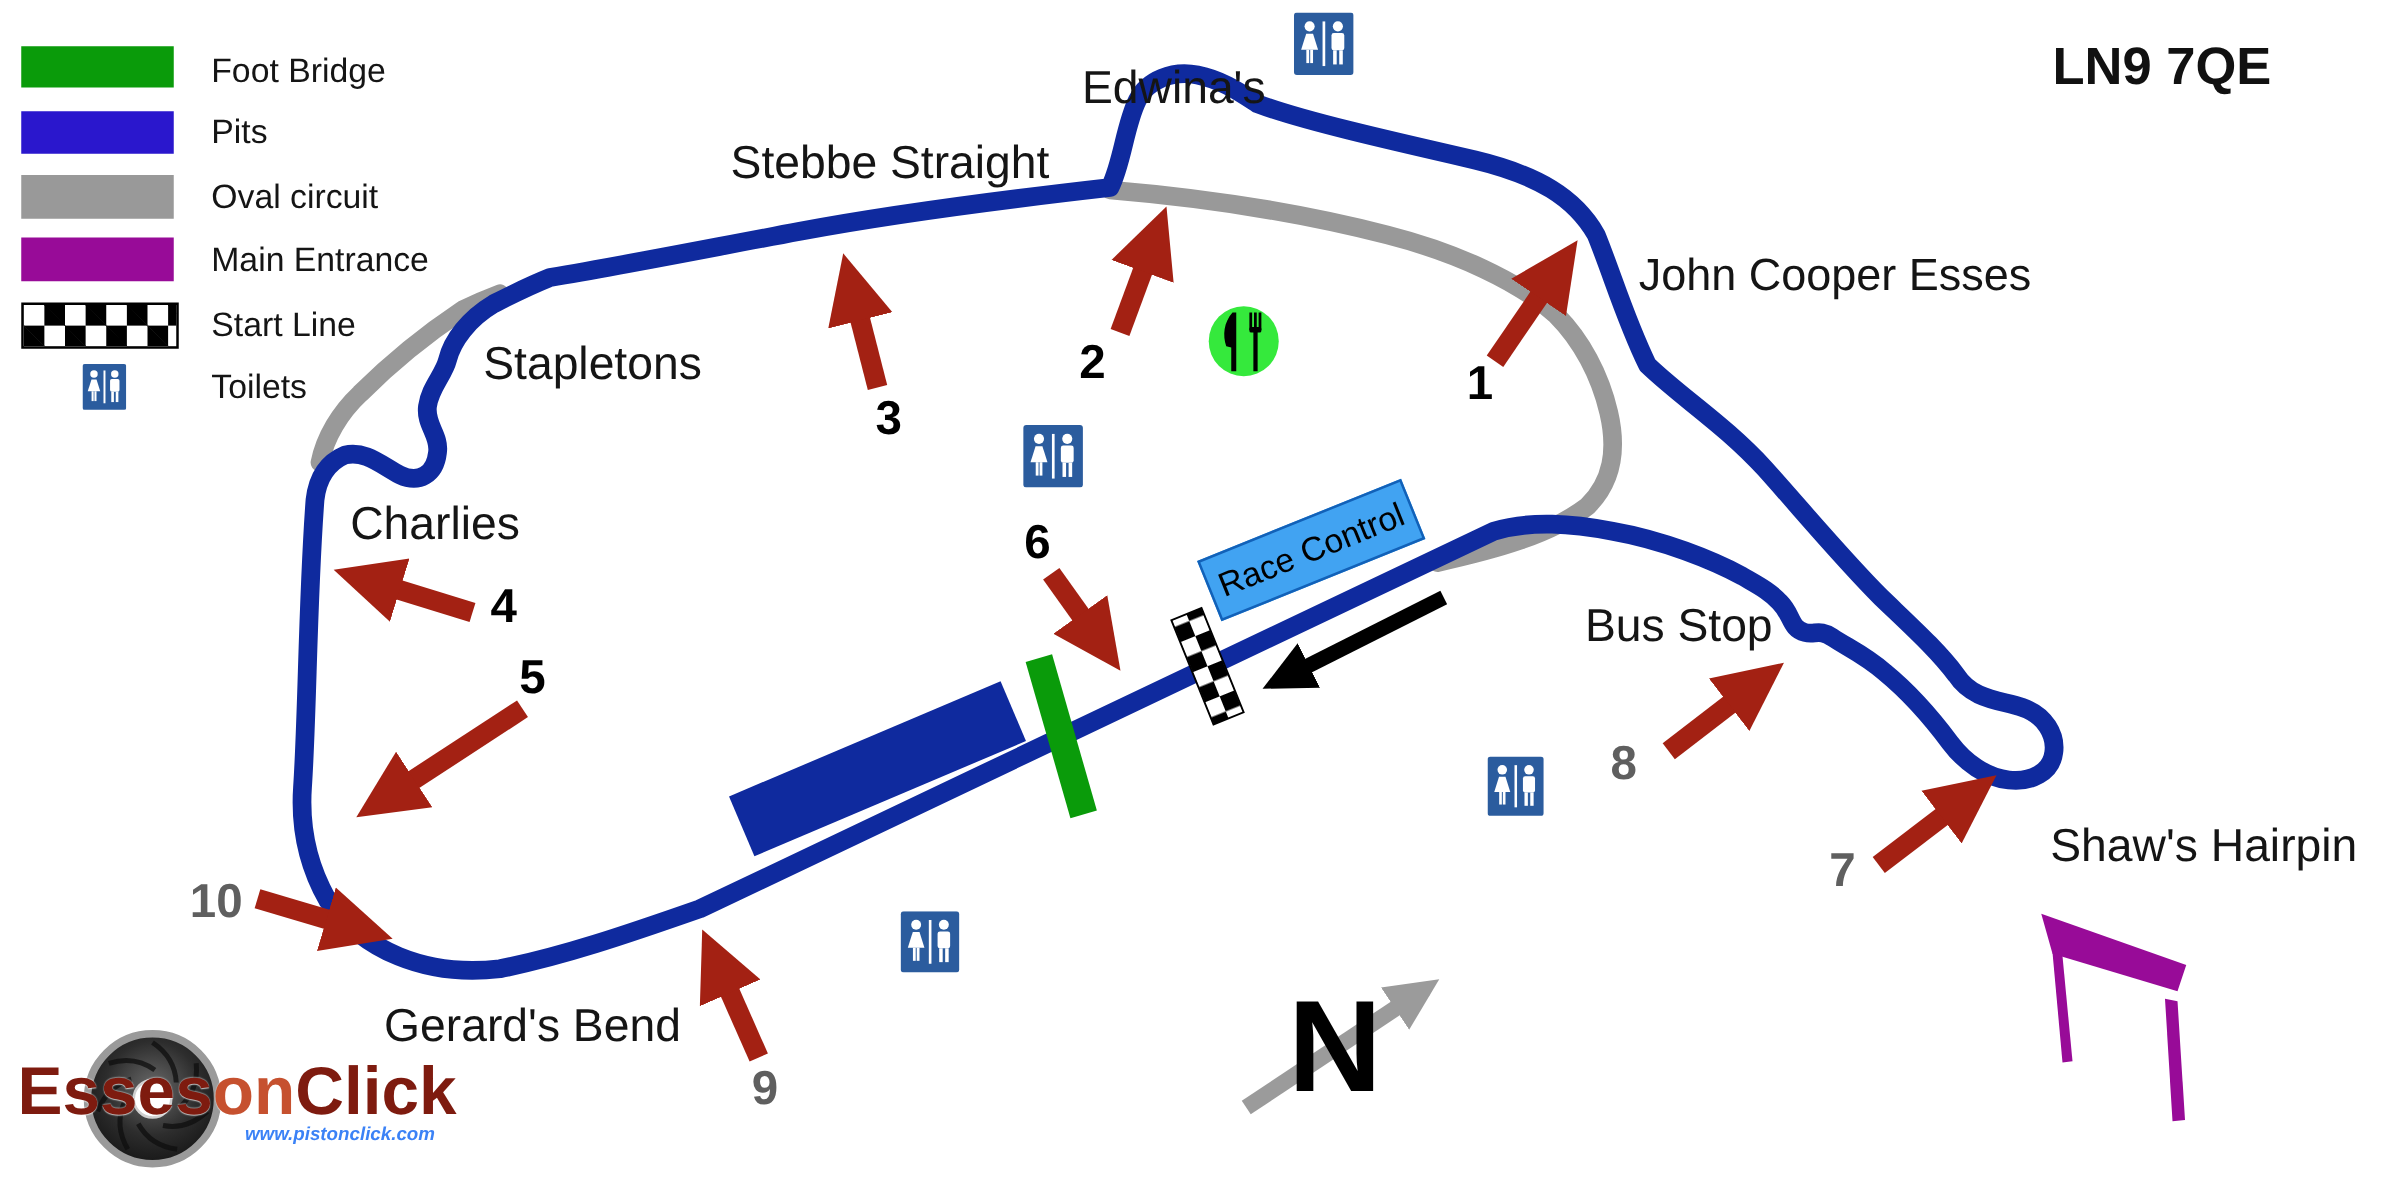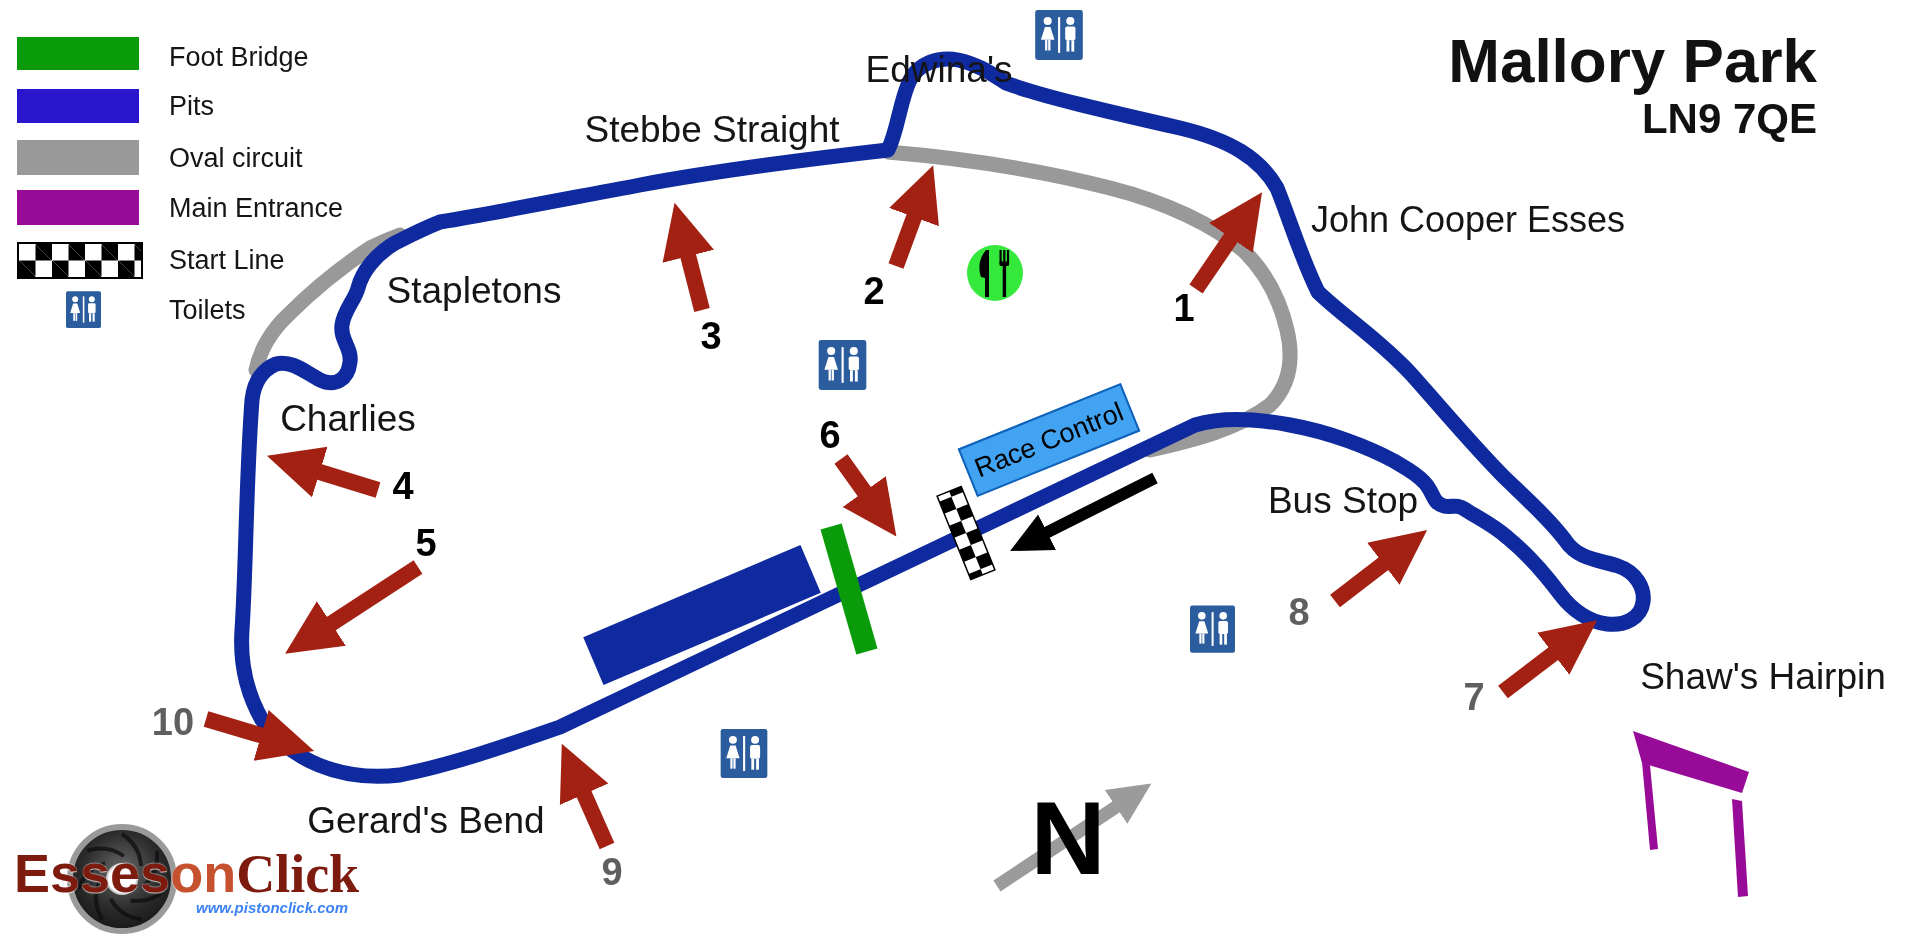--- a/index.html
+++ b/index.html
@@ -51,21 +51,21 @@
 
   
   .north{position:absolute;left:1068px;top:838px;transform:translate(-50%,-50%);
     font-size:104px;font-weight:bold;color:#000;}
 
   
   .logo-text{position:absolute;left:14px;top:842px;font-size:54px;font-weight:bold;
     letter-spacing:0px;text-shadow:0 1px 1px rgba(255,255,255,.75), 0 -1px 1px rgba(255,255,255,.4);}
   .logo-text .p1{color:#7e1b0f;}
   .logo-text .p2{color:#c6512f;}
-  .logo-text .p3{color:#7e1b0f;font-family:Liberation Serif, serif;}
+  .logo-text .p3{color:#7e1b0f;}
   .logo-url{position:absolute;left:196px;top:899px;font-size:15px;font-weight:bold;font-style:italic;color:#3b82f6;}
 </style>
 </head>
 <body>
 
 <div id="stage">
 
   <svg class="map" width="1920" height="943" viewBox="0 0 1920 943">
     <defs>
       <marker id="mh-red" viewBox="0 0 10 10" refX="6.5" refY="5" markerWidth="3.6" markerHeight="3.6" orient="auto">
@@ -207,21 +207,20 @@
     <div class="swatch sw-startline"></div>
     <div class="legend-label ll-0">Foot Bridge</div>
     <div class="legend-label ll-1">Pits</div>
     <div class="legend-label ll-2">Oval circuit</div>
     <div class="legend-label ll-3">Main Entrance</div>
     <div class="legend-label ll-4">Start Line</div>
     <div class="legend-label ll-5">Toilets</div>
   </div>
 
   <div class="title-block">
-    <div class="t1">Mallory Park</div>
     <div class="t3">LN9 7QE</div>
   </div>
 
   <div class="lbl" style="left:939px;top:33px;margin-top:37px;">Edwina's</div>
   <div class="lbl" style="left:712px;top:130px;">Stebbe Straight</div>
   <div class="lbl" style="left:474px;top:291px;text-align:center;">Stapletons</div>
   <div class="lbl" style="left:348px;top:419px;">Charlies</div>
   <div class="lbl" style="left:426px;top:821px;">Gerard's Bend</div>
   <div class="lbl small" style="left:1468px;top:188px;margin-top:32px;">John Cooper Esses</div>
   <div class="lbl" style="left:1343px;top:501px;">Bus Stop</div>

